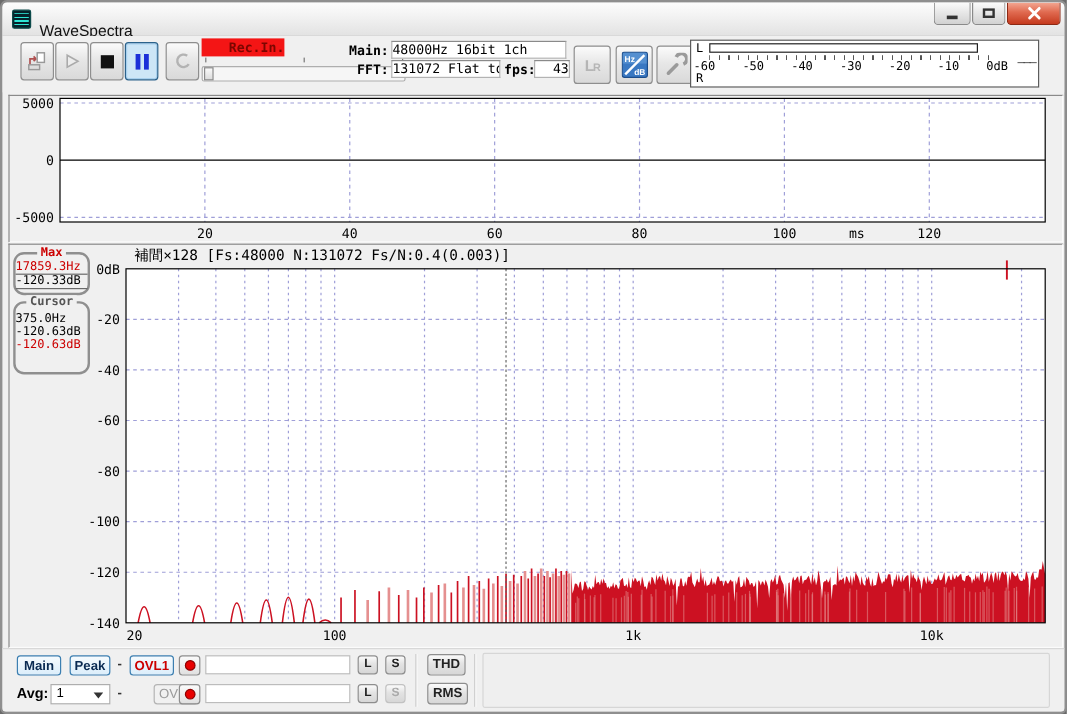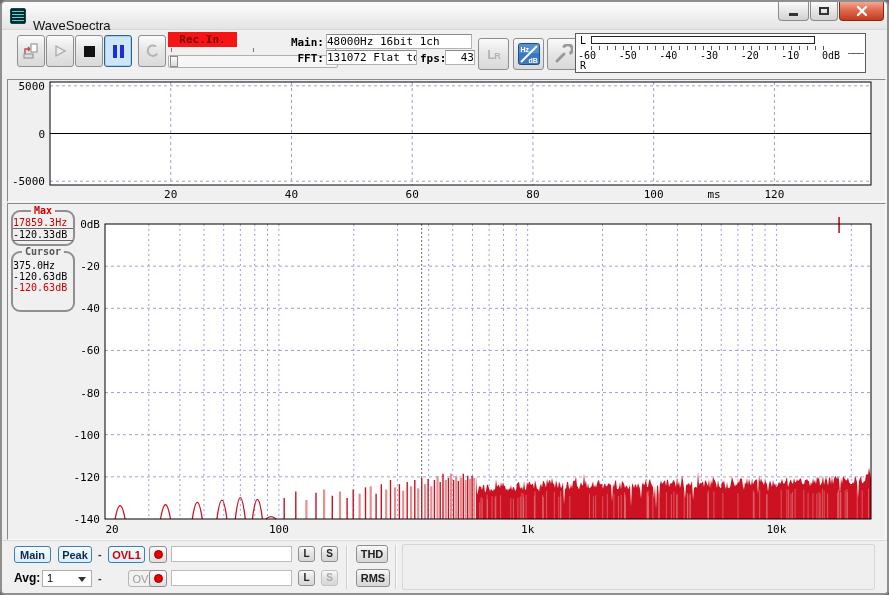--- a/index.html
+++ b/index.html
@@ -26,21 +26,21 @@
 
   
   .toolbar { position:absolute; left:0; top:28px; right:0; height:47px; background:#f0f0f0; }
   .tbtn { position:absolute; top:5px; width:28px; height:32px; border:1px solid #8e8e8e; border-radius:3px;
           background:linear-gradient(#fbfbfb,#e7e7e7 45%,#d9d9d9); display:flex; align-items:center; justify-content:center; }
   .tbtn.pressed { background:#cde6f7; border-color:#2c628b; box-shadow:inset 0 0 0 1px #a8d0ee; }
   .stop-square { width:11px; height:11px; background:#111; }
   .pause-bars { display:flex; gap:3px; }
   .pause-bars i { display:block; width:4px; height:13px; background:#1b2fd8; }
   .recin { position:absolute; left:166px; top:2px; width:69px; height:15px; background:#f41515; color:#7c0600;
-           font:bold 11px "DejaVu Sans Mono", monospace; text-align:center; line-height:15px; }
+           font:bold 11px "DejaVu Sans Mono", monospace; text-align:right; line-height:15px; }
   .slider { position:absolute; left:166px; top:18px; width:170px; height:24px; }
   .slider .tick { position:absolute; top:0; width:1px; height:4px; background:#777; }
   .slider .track { position:absolute; left:0; top:7px; width:170px; height:13px;
                    border:1px solid #aeaeae; background:#f6f6f6; border-radius:2px; }
   .slider .thumb { position:absolute; left:2px; top:8px; width:8px; height:11px;
                    border:1px solid #8a8a8a; background:linear-gradient(#fafafa,#dcdcdc); }
   .io-label { position:absolute; font:bold 11px "DejaVu Sans Mono", monospace; color:#000; }
   .io-box { position:absolute; background:#fff; border:1px solid #b3b3b3; border-top-color:#8a8a8a;
             font:11px "DejaVu Sans Mono", monospace; line-height:13px; padding:0 0; white-space:nowrap; overflow:hidden; }
   .sqbtn { position:absolute; top:8px; width:31px; height:32px; border:1px solid #8e8e8e; border-radius:3px;
@@ -422,20 +422,21 @@
         <path d="M152.5,315 C155.9,296.0 159.1,296.0 162.5,315" fill="none" stroke="#cc1122" stroke-width="1.3"></path>
         <path d="M184.3,315 C187.7,292.9 190.9,292.9 194.3,315" fill="none" stroke="#cc1122" stroke-width="1.3"></path>
         <path d="M208.9,315 C212.3,289.7 215.5,289.7 218.9,315" fill="none" stroke="#cc1122" stroke-width="1.3"></path>
         <path d="M227.3,315 C230.7,286.6 233.9,286.6 237.3,315" fill="none" stroke="#cc1122" stroke-width="1.3"></path>
         <path d="M244.4,315 C247.8,288.7 251.0,288.7 254.4,315" fill="none" stroke="#cc1122" stroke-width="1.3"></path>
         <path d="M258.0,315 C261.4,311.8 264.6,311.8 268.0,315" fill="none" stroke="#cc1122" stroke-width="1.3"></path>
         <line x1="413.6812527364104" y1="20" x2="413.6812527364104" y2="315" stroke="#666" stroke-dasharray="2,2"></line>
         <line x1="831.0714943601756" y1="13" x2="831.0714943601756" y2="29" stroke="#cc1122" stroke-width="1.6"></line>
         <rect x="97" y="20" width="766" height="295" fill="none" stroke="#000"></rect>
       </svg>
+    <div class="sp-header">補間×128  [Fs:48000 N:131072 Fs/N:0.4(0.003)]</div>
     <div class="gbox max-box">
       <span class="gtitle">Max</span>
       <div class="row row1">17859.3Hz</div>
       <div class="row row2">-120.33dB</div>
     </div>
     <div class="gbox cursor-box">
       <span class="gtitle">Cursor</span>
       <div class="row row1">375.0Hz</div>
       <div class="row row2">-120.63dB</div>
       <div class="row row3">-120.63dB</div>

